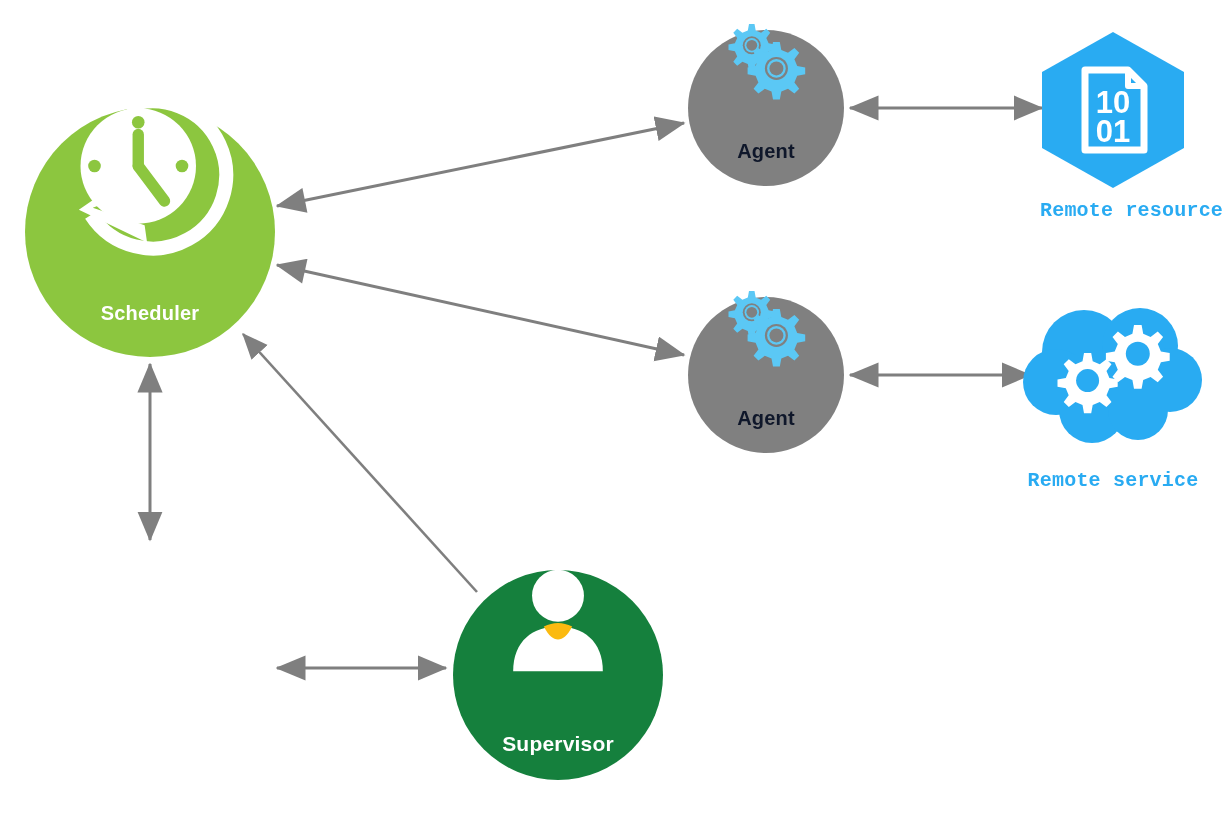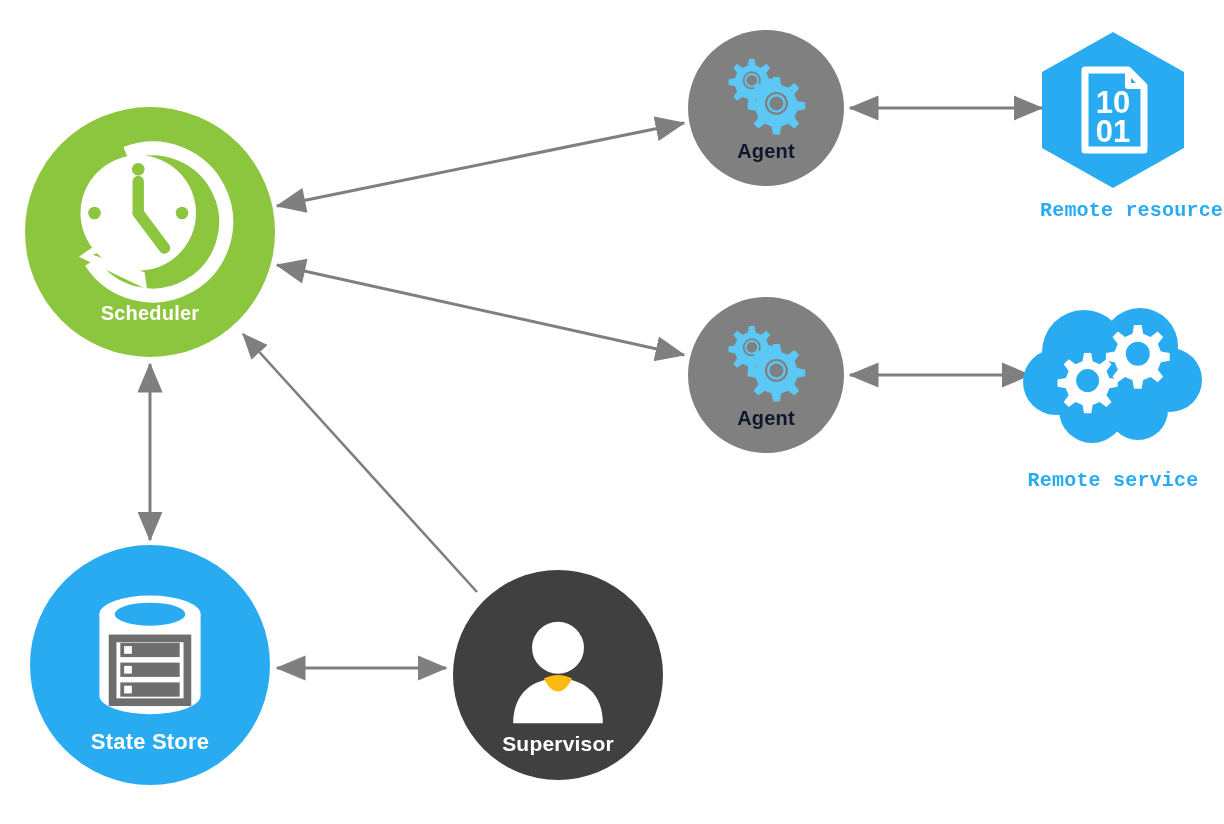--- a/index.html
+++ b/index.html
@@ -18,21 +18,21 @@
   #edges {
     position: absolute;
     top: 0;
     left: 0;
     width: 1224px;
     height: 824px;
   }
   .node {
     position: absolute;
     display: flex;
-    align-items: center;
+    align-items: flex-start;
     justify-content: center;
   }
   .node-circle {
     border-radius: 50%;
   }
   .node-label {
     position: absolute;
     width: 100%;
     text-align: center;
     font-weight: bold;
@@ -162,39 +162,22 @@
       <g fill="#ffffff">
         <path d="M112 25 l7.6 0 1.6 8.8 7.4 3.1 7.1-5.3 5.4 5.4 -5.3 7.1 3.1 7.4 8.8 1.6 0 7.6 -8.8 1.6 -3.1 7.4 5.3 7.1 -5.4 5.4 -7.1-5.3 -7.4 3.1 -1.6 8.8 -7.6 0 -1.6-8.8 -7.4-3.1 -7.1 5.3 -5.4-5.4 5.3-7.1 -3.1-7.4 -8.8-1.6 0-7.6 8.8-1.6 3.1-7.4 -5.3-7.1 5.4-5.4 7.1 5.3 7.4-3.1 z"></path>
         <circle cx="115.8" cy="53.8" r="12" fill="#29ABF2"></circle>
         <path d="M62 53 l7.2 0 1.5 8.3 7 2.9 6.7-5 5.1 5.1 -5 6.7 2.9 7 8.3 1.5 0 7.2 -8.3 1.5 -2.9 7 5 6.7 -5.1 5.1 -6.7-5 -7 2.9 -1.5 8.3 -7.2 0 -1.5-8.3 -7-2.9 -6.7 5 -5.1-5.1 5-6.7 -2.9-7 -8.3-1.5 0-7.2 8.3-1.5 2.9-7 -5-6.7 5.1-5.1 6.7 5 7-2.9 z"></path>
         <circle cx="65.6" cy="80.6" r="11.5" fill="#29ABF2"></circle>
       </g>
     </svg>
     <div class="node-label label-outside" style="bottom:-32px; font-size:20px;">Remote service</div>
   </div>
 
-  <div class="node node-circle" style="left:30px; top:545px; width:240px; height:240px; background:#29ABF2;">
-    <svg width="132" height="132" viewBox="0 0 120 120" style="margin-top:-18px;">
 
-      <path d="M14 22 L14 96 A46 17 0 0 0 106 96 L106 22 Z" fill="#ffffff"></path>
-      <ellipse cx="60" cy="22" rx="46" ry="17" fill="#ffffff"></ellipse>
-      <ellipse cx="60" cy="22" rx="32" ry="10.5" fill="#29ABF2"></ellipse>
-
-      <rect x="26" y="44" width="68" height="58" fill="none" stroke="#6E6E6E" stroke-width="7"></rect>
-      <rect x="33" y="48" width="54" height="13" fill="#6E6E6E"></rect>
-      <rect x="36.5" y="51" width="7" height="7" fill="#ffffff"></rect>
-      <rect x="33" y="66" width="54" height="13" fill="#6E6E6E"></rect>
-      <rect x="36.5" y="69" width="7" height="7" fill="#ffffff"></rect>
-      <rect x="33" y="84" width="54" height="13" fill="#6E6E6E"></rect>
-      <rect x="36.5" y="87" width="7" height="7" fill="#ffffff"></rect>
-    </svg>
-    <div class="node-label label-inside" style="bottom:30px; font-size:22px;">State Store</div>
-  </div>
-
-  <div class="node node-circle" style="left:453px; top:570px; width:210px; height:210px; background:#404040;">
+  <div class="node node-circle" style="left:453px; top:570px; width:210px; height:210px; background:#15803d;">
     <svg width="118" height="118" viewBox="0 0 100 100" style="margin-top:-12px;">
       <circle cx="50" cy="32" r="22" fill="#ffffff"></circle>
       <path d="M12 96 C12 70 29 58 50 58 C71 58 88 70 88 96 Z" fill="#ffffff"></path>
       <path d="M38 58 C42 66 46 69 50 69 C54 69 58 66 62 58 C58 56 54 55 50 55 C46 55 42 56 38 58 Z" fill="#FBBA10"></path>
     </svg>
     <div class="node-label label-inside" style="bottom:24px; font-size:21px;">Supervisor</div>
   </div>
 
 </div>
 

